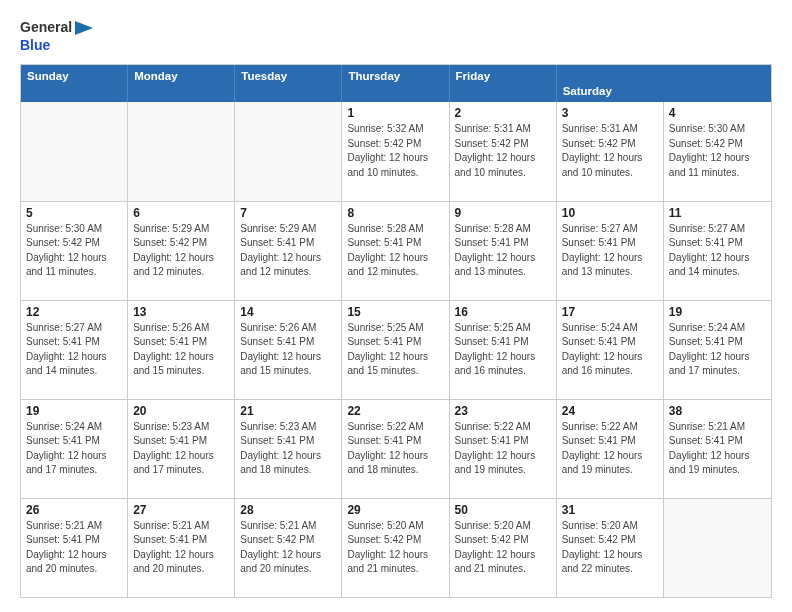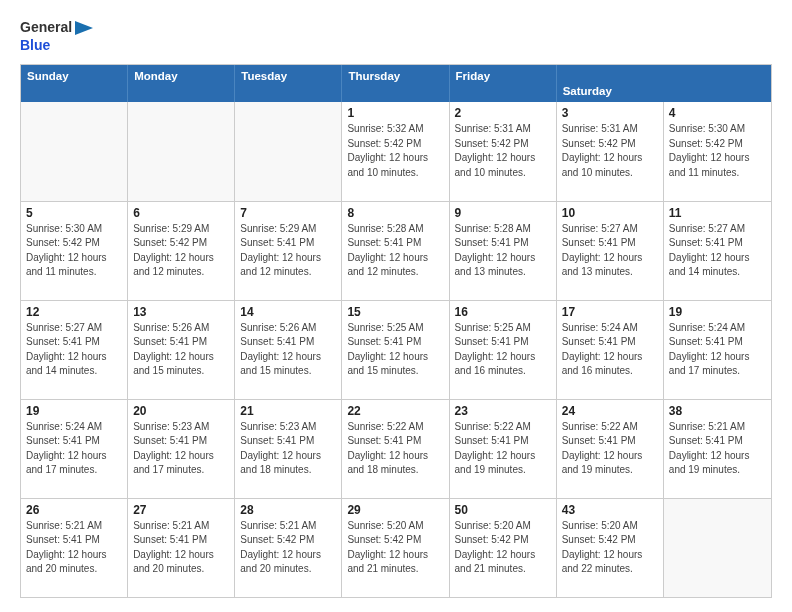--- a/index.html
+++ b/index.html
@@ -342,21 +342,21 @@
 and 21 minutes.</div>
           </div>
           <div class="cal-cell">
             <span class="day-num">50</span>
             <div class="info" style="white-space: pre-line;">Sunrise: 5:20 AM
 Sunset: 5:42 PM
 Daylight: 12 hours
 and 21 minutes.</div>
           </div>
           <div class="cal-cell">
-            <span class="day-num">43</span>
+            <span class="day-num">31</span>
             <div class="info" style="white-space: pre-line;">Sunrise: 5:20 AM
 Sunset: 5:42 PM
 Daylight: 12 hours
 and 22 minutes.</div>
           </div>
           <div class="cal-cell empty"></div>
         </div>
       </div>
   </div>
 </div>

